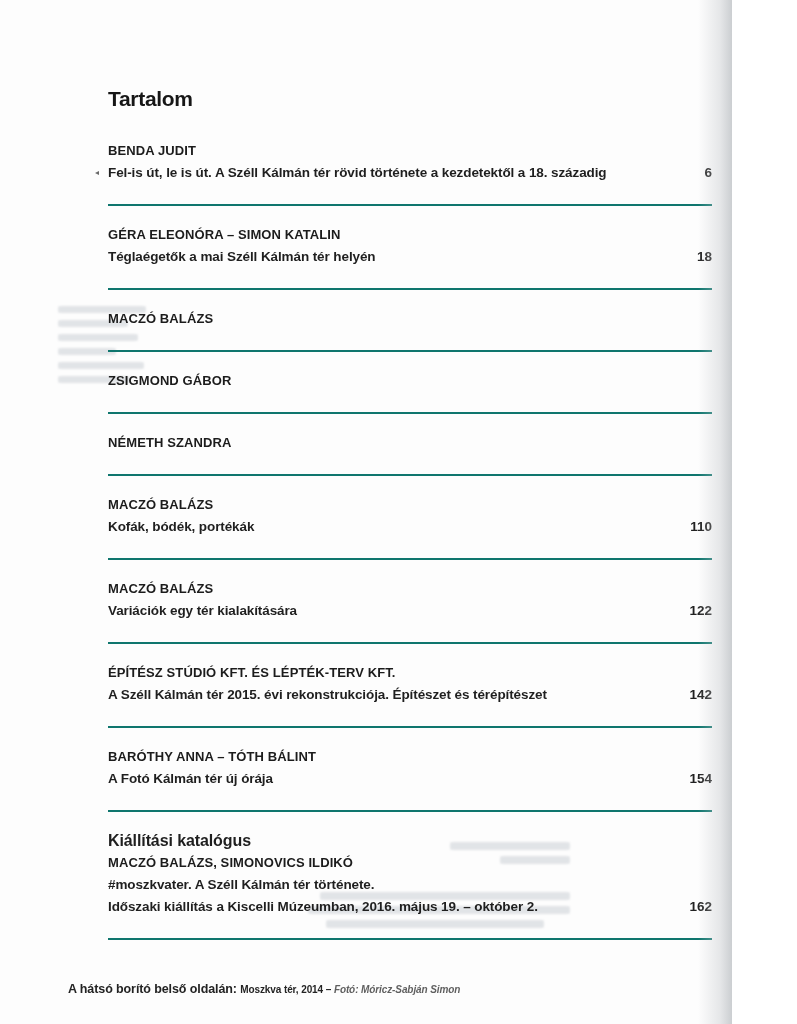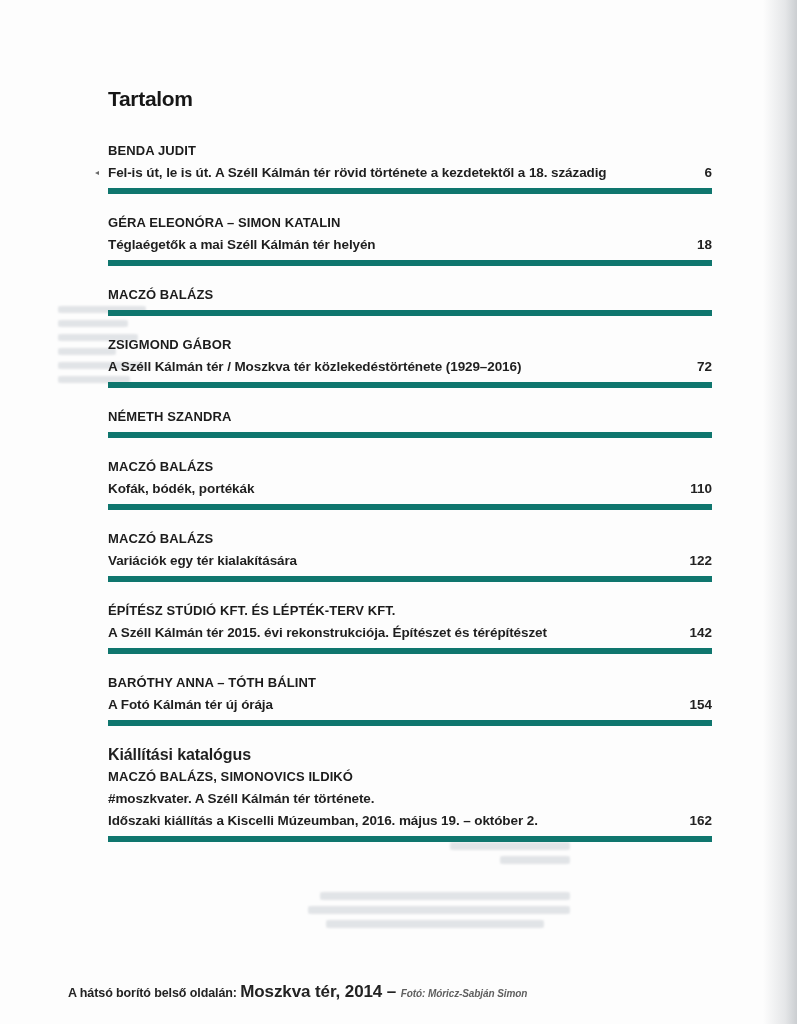--- a/index.html
+++ b/index.html
@@ -2,40 +2,40 @@
 <html lang="hu"><head>
 <meta charset="utf-8">
 <style>
   html,body{margin:0;padding:0;}
   body{
     width:797px;height:1024px;
     background:#ffffff;
     font-family:"Liberation Sans","DejaVu Sans",sans-serif;
   }
   .scan-page{
-    position:relative;width:797px;height:1024px;overflow:hidden;
+    position:relative;width:732px;height:1024px;overflow:hidden;
     background:#fdfdfd;color:#1f1f1f;
   }
   
   .edge-shadow{
     position:absolute;top:0;right:0;width:34px;height:100%;
     background:linear-gradient(to right, rgba(205,208,211,0) 0%, rgba(200,203,207,0.45) 65%, #cbced1 100%);
     pointer-events:none;
   }
   .content{
     position:absolute;left:108px;top:86px;width:604px;
   }
   .page-title{
     margin:0;font-size:21px;font-weight:700;letter-spacing:-0.3px;color:#161616;
     line-height:26px;
   }
   .toc{margin-top:2px;}
   .toc-entry{
-    padding-top:18px;padding-bottom:4px;
-    border-bottom:6px solid #0f766e;
+    padding-top:18px;padding-bottom:20px;
+    border-bottom:2px solid #0f766e;
   }
   .toc-entry:first-child{padding-top:26px;}
   .authors{
     font-weight:700;font-size:13px;line-height:22px;letter-spacing:0.1px;color:#1c1c1c;
   }
   .pre-label{
     font-weight:700;font-size:16px;line-height:22px;letter-spacing:-0.1px;color:#1f1f1f;
   }
   .line-row{
     position:relative;display:flex;justify-content:space-between;align-items:baseline;
@@ -48,21 +48,21 @@
     font-weight:700;font-size:13.5px;color:#222;padding-left:12px;white-space:nowrap;
   }
   .lead-mark{
     position:absolute;left:-13px;top:7px;font-size:8px;line-height:1;color:#6a6a6a;
   }
   
   .footer{
     position:absolute;left:68px;top:982px;font-size:12.5px;white-space:nowrap;color:#232323;
   }
   .footer .prefix{font-weight:700;letter-spacing:-0.1px;}
-  .footer .subject{font-weight:700;font-size:17px;letter-spacing:-0.1px;}
+  .footer .subject{font-weight:700;font-size:10px;letter-spacing:-0.1px;}
   .footer .credit{font-style:italic;font-weight:700;font-size:10px;color:#5f5f5f;letter-spacing:-0.1px;}
   
   .ghost{position:absolute;filter:blur(1.3px);opacity:0.5;pointer-events:none;}
   .ghost .gl{background:#c7ccd2;border-radius:2px;height:7px;margin-bottom:7px;}
   .ghost-b{display:flex;flex-direction:column;align-items:flex-end;}
   .ghost-b .gl{height:8px;margin-bottom:6px;}
 </style>
 </head>
 <body>
 
@@ -107,24 +107,20 @@
   </section>
 
   <section class="toc-entry">
 
     <div class="authors">MACZÓ BALÁZS</div>
   </section>
 
   <section class="toc-entry">
 
     <div class="authors">ZSIGMOND GÁBOR</div>
-    <div class="line-row">
-            <span class="line-text">A Széll Kálmán tér / Moszkva tér közlekedéstörténete (1929–2016)</span>
-            <span class="page-num">72</span>
-          </div>
   </section>
 
   <section class="toc-entry">
 
     <div class="authors">NÉMETH SZANDRA</div>
   </section>
 
   <section class="toc-entry">
 
     <div class="authors">MACZÓ BALÁZS</div>

